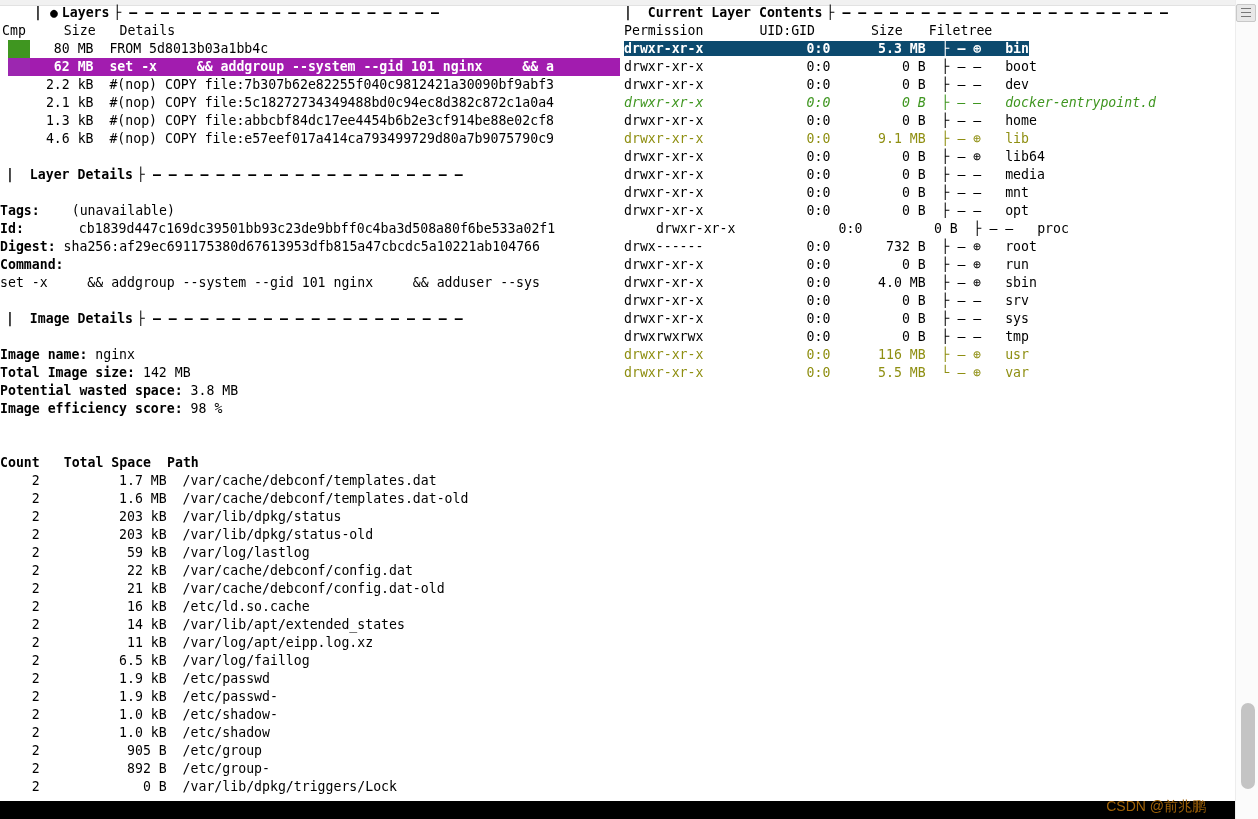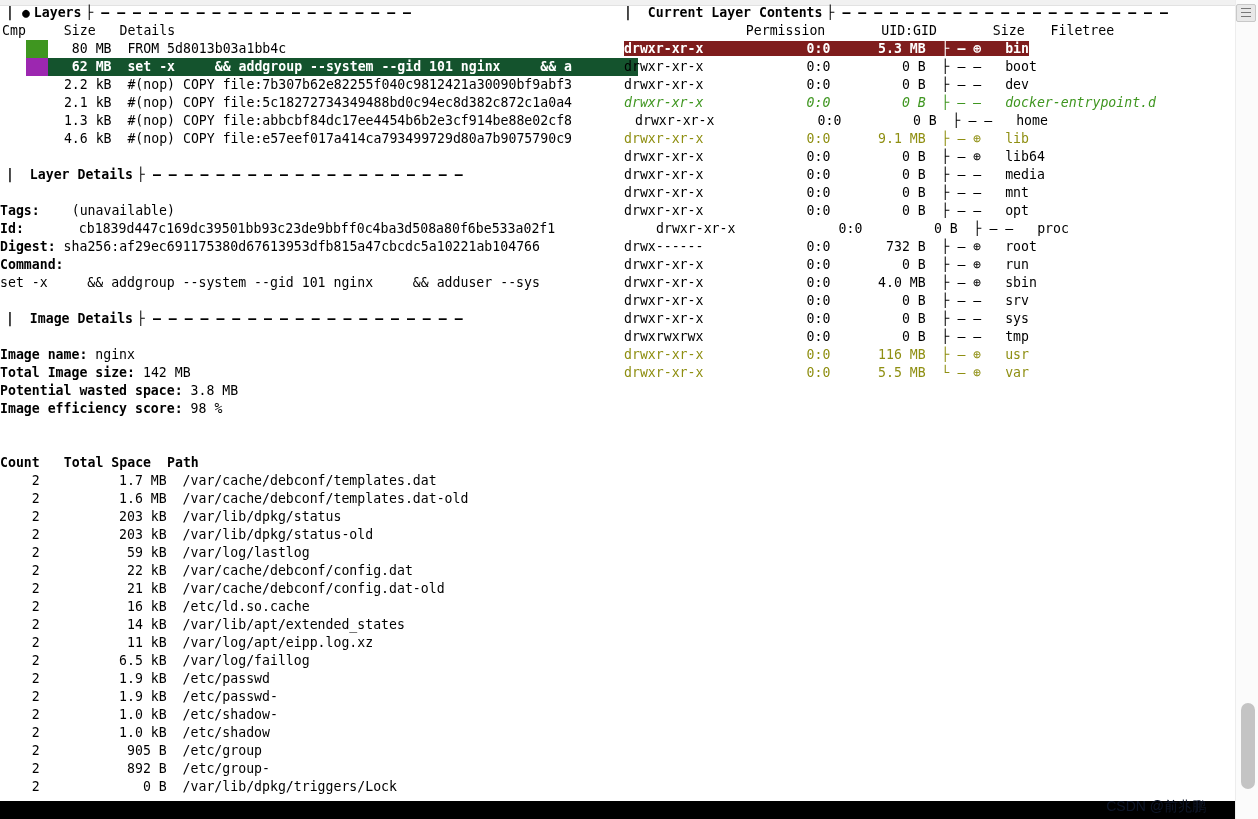--- a/index.html
+++ b/index.html
@@ -16,53 +16,53 @@
   
   .row{height:18px;white-space:pre;}
   .b{font-weight:bold;}
   .green{color:#3f9620;font-style:italic;}
   .olive{color:#8f8f12;}
 
   
   .left{position:absolute;left:0;top:0;width:620px;}
   .pane-title{height:18px;white-space:pre;font-weight:bold;}
 
-  .layer-row{position:relative;height:18px;white-space:pre;margin-left:18px;}
+  .layer-row{position:relative;height:18px;white-space:pre;}
   .cmp{position:absolute;left:8px;top:0;width:22px;height:18px;}
   .lrow-txt{position:absolute;left:30px;top:0;white-space:pre;}
-  .lrow-sel{position:absolute;left:30px;top:0;width:590px;height:18px;background:#14532d;color:#fff;font-weight:bold;white-space:pre;overflow:hidden;}
+  .lrow-sel{position:absolute;left:30px;top:0;width:590px;height:18px;background:#a21caf;color:#fff;font-weight:bold;white-space:pre;overflow:hidden;}
 
   
   .right{position:absolute;left:620px;top:0;width:616px;}
   .ft-row{height:18px;white-space:pre;}
-  .ft-sel{background:#7f1d1d;color:#fff;font-weight:bold;}
+  .ft-sel{background:#0c4a6e;color:#fff;font-weight:bold;}
 
   
   .status{position:absolute;left:0;top:797px;width:1236px;height:20px;white-space:pre;}
   .barfill{position:absolute;left:0;top:797px;height:20px;background:#000;}
 
   
-  .wm{position:absolute;right:30px;top:793px;color:#0f172a;font-family:"Liberation Sans",sans-serif;font-size:14px;}
+  .wm{position:absolute;right:30px;top:793px;color:#a16207;font-family:"Liberation Sans",sans-serif;font-size:14px;}
 
   
   .sbtrack{position:absolute;right:0;top:0;width:22px;height:819px;background:#fbfbfb;border-left:1px solid #ededed;}
   .sbup{position:absolute;right:2px;top:4px;width:18px;height:16px;background:#e8e8e8;border:1px solid #c8c8c8;border-radius:2px;}
   .sbup i{display:block;width:10px;height:1px;background:#777;margin:3px auto 0;}
   .sbthumb{position:absolute;right:3px;bottom:30px;width:14px;height:86px;background:#c4c4c4;border-radius:7px;}
 </style>
 </head>
 <body>
 
 <div class="topbar"></div>
 
 <div class="term">
 
   <div class="left">
 
-    <div class="pane-title" style="padding-left:6px;"><span>| </span><span>●</span><span style="padding:0 4px;">Layers</span><span>├ — — — — — — — — — — — — — — — — — — — —</span></div>
+    <div class="pane-title" style="padding-left:6px;margin-left:28px;"><span>| </span><span>●</span><span style="padding:0 4px;">Layers</span><span>├ — — — — — — — — — — — — — — — — — — — —</span></div>
 
     <div class="row" style="padding-left:2px;"><span>Cmp</span><span style="display:inline-block;width:38px;"></span><span>Size</span><span style="display:inline-block;width:24px;"></span><span>Details</span></div>
 
     <div id="layer-rows">
         <div class="layer-row"><div class="cmp" style="background: rgb(63, 150, 32);"></div><div class="lrow-txt">   80 MB  FROM 5d8013b03a1bb4c</div></div>
         <div class="layer-row"><div class="cmp" style="background: rgb(156, 39, 176);"></div><div class="lrow-sel">   62 MB  set -x     &amp;&amp; addgroup --system --gid 101 nginx     &amp;&amp; a</div></div>
         <div class="layer-row"><div class="lrow-txt">  2.2 kB  #(nop) COPY file:7b307b62e82255f040c9812421a30090bf9abf3</div></div>
         <div class="layer-row"><div class="lrow-txt">  2.1 kB  #(nop) COPY file:5c18272734349488bd0c94ec8d382c872c1a0a4</div></div>
         <div class="layer-row"><div class="lrow-txt">  1.3 kB  #(nop) COPY file:abbcbf84dc17ee4454b6b2e3cf914be88e02cf8</div></div>
         <div class="layer-row"><div class="lrow-txt">  4.6 kB  #(nop) COPY file:e57eef017a414ca793499729d80a7b9075790c9</div></div>
@@ -114,28 +114,28 @@
         <div class="row">    2          1.0 kB  /etc/shadow</div>
         <div class="row">    2           905 B  /etc/group</div>
         <div class="row">    2           892 B  /etc/group-</div>
         <div class="row">    2             0 B  /var/lib/dpkg/triggers/Lock</div>
       </div>
   </div>
 
   <div class="right">
     <div class="pane-title" style="padding-left:4px;"><span>|  </span><span style="padding-right:4px;">Current Layer Contents</span><span>├ — — — — — — — — — — — — — — — — — — — — —</span></div>
 
-    <div class="row" style="padding-left:4px;text-align:center;"><span>Permission</span><span style="display:inline-block;width:56px;"></span><span>UID:GID</span><span style="display:inline-block;width:56px;"></span><span>Size</span><span style="display:inline-block;width:26px;"></span><span>Filetree</span></div>
+    <div class="row" style="padding-left:4px;"><span>Permission</span><span style="display:inline-block;width:56px;"></span><span>UID:GID</span><span style="display:inline-block;width:56px;"></span><span>Size</span><span style="display:inline-block;width:26px;"></span><span>Filetree</span></div>
 
     <div id="ft-rows">
         <div class="ft-row" style="padding-left: 4px;"><span class="ft-sel"><span>drwxr-xr-x             0:0      5.3 MB  </span><span>├ — ⊕   </span><span>bin</span></span></div>
         <div class="ft-row" style="padding-left: 4px;"><span>drwxr-xr-x             0:0         0 B  </span><span>├ — —   </span><span>boot</span></div>
         <div class="ft-row" style="padding-left: 4px;"><span>drwxr-xr-x             0:0         0 B  </span><span>├ — —   </span><span>dev</span></div>
         <div class="ft-row green" style="padding-left: 4px;"><span>drwxr-xr-x             0:0         0 B  </span><span>├ — —   </span><span>docker-entrypoint.d</span></div>
-        <div class="ft-row" style="padding-left: 4px; margin-left: 11px;"><span>drwxr-xr-x             0:0         0 B  </span><span>├ — —   </span><span>home</span></div>
+        <div class="ft-row" style="padding-left: 4px;"><span>drwxr-xr-x             0:0         0 B  </span><span>├ — —   </span><span>home</span></div>
         <div class="ft-row olive" style="padding-left: 4px;"><span>drwxr-xr-x             0:0      9.1 MB  </span><span>├ — ⊕   </span><span>lib</span></div>
         <div class="ft-row" style="padding-left: 4px;"><span>drwxr-xr-x             0:0         0 B  </span><span>├ — ⊕   </span><span>lib64</span></div>
         <div class="ft-row" style="padding-left: 4px;"><span>drwxr-xr-x             0:0         0 B  </span><span>├ — —   </span><span>media</span></div>
         <div class="ft-row" style="padding-left: 4px;"><span>drwxr-xr-x             0:0         0 B  </span><span>├ — —   </span><span>mnt</span></div>
         <div class="ft-row" style="padding-left: 4px;"><span>drwxr-xr-x             0:0         0 B  </span><span>├ — —   </span><span>opt</span></div>
         <div class="ft-row" style="padding-left: 4px; margin-left: 32px;"><span>drwxr-xr-x             0:0         0 B  </span><span>├ — —   </span><span>proc</span></div>
         <div class="ft-row" style="padding-left: 4px;"><span>drwx------             0:0       732 B  </span><span>├ — ⊕   </span><span>root</span></div>
         <div class="ft-row" style="padding-left: 4px;"><span>drwxr-xr-x             0:0         0 B  </span><span>├ — ⊕   </span><span>run</span></div>
         <div class="ft-row" style="padding-left: 4px;"><span>drwxr-xr-x             0:0      4.0 MB  </span><span>├ — ⊕   </span><span>sbin</span></div>
         <div class="ft-row" style="padding-left: 4px;"><span>drwxr-xr-x             0:0         0 B  </span><span>├ — —   </span><span>srv</span></div>

